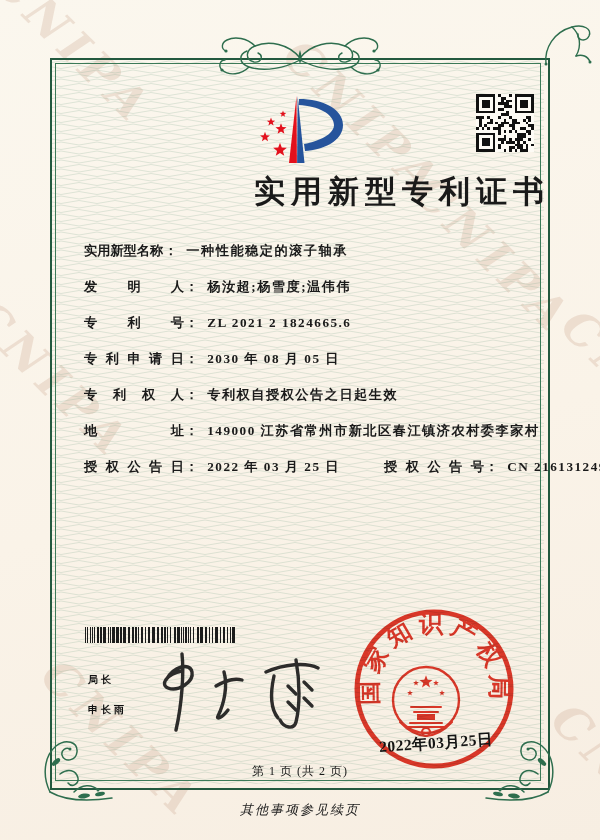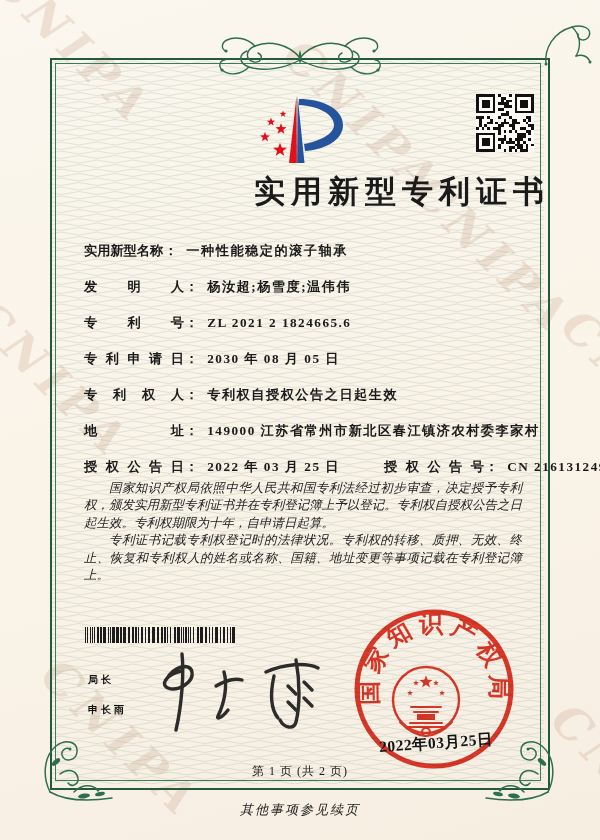--- a/index.html
+++ b/index.html
@@ -297,24 +297,20 @@
           <span>日</span>
         </span><span class="fcolon">：</span><span class="fvalue">2022 年 03 月 25 日</span><span class="pair2"><span class="flabel spread">
             <span>授</span>
             <span>权</span>
             <span>公</span>
             <span>告</span>
             <span>号</span>
           </span><span class="fcolon">：</span><span class="fvalue">CN 216131249 U</span></span></div>
     </div>
 
-  <div class="paras">
-    <p>国家知识产权局依照中华人民共和国专利法经过初步审查，决定授予专利权，颁发实用新型专利证书并在专利登记簿上予以登记。专利权自授权公告之日起生效。专利权期限为十年，自申请日起算。</p>
-    <p>专利证书记载专利权登记时的法律状况。专利权的转移、质押、无效、终止、恢复和专利权人的姓名或名称、国籍、地址变更等事项记载在专利登记簿上。</p>
-  </div>
 
   <svg class="barcode" width="156" height="16">
     <g id="bars" fill="#1c1c1c">
         <rect x="0" y="0" width="1" height="16"></rect>
         <rect x="2" y="0" width="1" height="16"></rect>
         <rect x="5" y="0" width="1" height="16"></rect>
         <rect x="7" y="0" width="1" height="16"></rect>
         <rect x="9" y="0" width="1" height="16"></rect>
         <rect x="12" y="0" width="2" height="16"></rect>
         <rect x="15" y="0" width="2" height="16"></rect>

